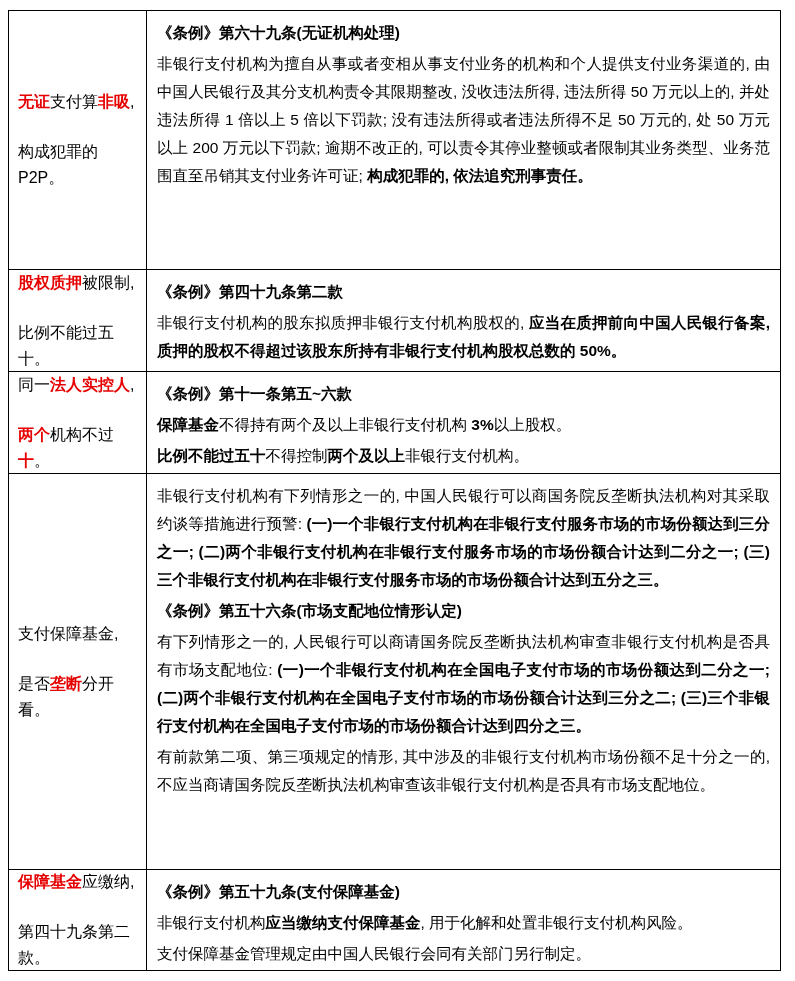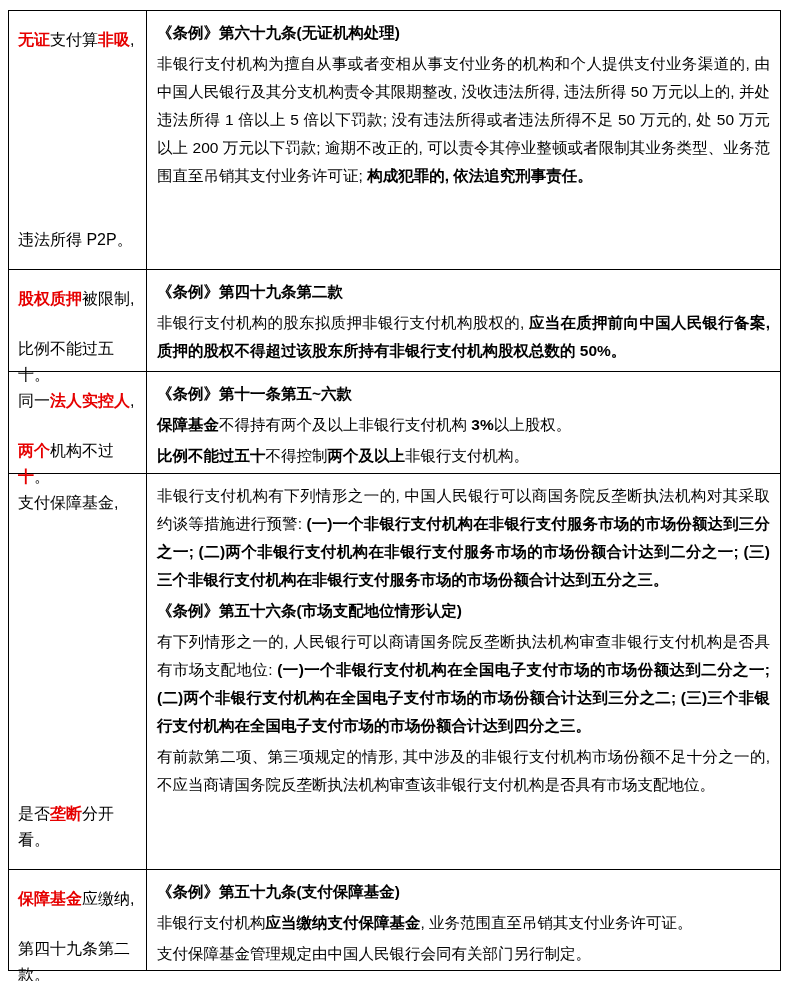--- a/index.html
+++ b/index.html
@@ -11,21 +11,21 @@
   .doc-table{
     position:absolute;left:8px;top:10px;width:773px;
     border:1px solid #000;box-sizing:border-box;
     background:#fff;
   }
   .trow{display:flex;border-top:1px solid #000;box-sizing:border-box;}
   .trow:first-child{border-top:none;}
   .cell{box-sizing:border-box;}
   .cell-left{
     width:137px;flex:0 0 137px;
-    display:flex;flex-direction:column;justify-content:space-between;
+    display:flex;flex-direction:column;justify-content:center;
     padding:4px 6px 4px 9px;
   }
   .cell-right{
     flex:1;border-left:1px solid #000;
     padding:5px 10px 4px 10px;
   }
   .para{
     font-size:15.5px;line-height:28px;margin:3px 0;
     text-align:justify;
   }
@@ -36,21 +36,21 @@
   .run-bold{font-weight:700;}
   .run-red{color:var(--accent-red,#e60000);}
 </style>
 </head>
 <body style="--accent-red: #e60000;">
 
 <div class="doc-table">
     <div class="trow" style="height: 258px;">
       <div class="cell cell-left">
         <div class="para"><span class="run-bold run-red">无证</span><span>支付算</span><span class="run-bold run-red">非吸</span><span>,</span></div>
-        <div class="para"><span>违法所得 P2P。</span></div>
+        <div class="para"><span>构成犯罪的 P2P。</span></div>
       </div>
       <div class="cell cell-right">
         <div class="para header"><span class="run-bold">《条例》第六十九条(无证机构处理)</span></div>
         <div class="para"><span>非银行支付机构为擅自从事或者变相从事支付业务的机构和个人提供支付业务渠道的, 由中国人民银行及其分支机构责令其限期整改, 没收违法所得, 违法所得 50 万元以上的, 并处违法所得 1 倍以上 5 倍以下罚款; 没有违法所得或者违法所得不足 50 万元的, 处 50 万元以上 200 万元以下罚款; 逾期不改正的, 可以责令其停业整顿或者限制其业务类型、业务范围直至吊销其支付业务许可证; </span><span class="run-bold">构成犯罪的, 依法追究刑事责任。</span></div>
       </div>
     </div>
     <div class="trow" style="height: 102px;">
       <div class="cell cell-left">
         <div class="para"><span class="run-bold run-red">股权质押</span><span>被限制,</span></div>
         <div class="para"><span>比例不能过五十。</span></div>
@@ -83,17 +83,17 @@
         <div class="para"><span>有前款第二项、第三项规定的情形, 其中涉及的非银行支付机构市场份额不足十分之一的, 不应当商请国务院反垄断执法机构审查该非银行支付机构是否具有市场支配地位。</span></div>
       </div>
     </div>
     <div class="trow" style="height: 101px;">
       <div class="cell cell-left">
         <div class="para"><span class="run-bold run-red">保障基金</span><span>应缴纳,</span></div>
         <div class="para"><span>第四十九条第二款。</span></div>
       </div>
       <div class="cell cell-right">
         <div class="para header"><span class="run-bold">《条例》第五十九条(支付保障基金)</span></div>
-        <div class="para"><span>非银行支付机构</span><span class="run-bold">应当缴纳支付保障基金</span><span>, 业务范围直至吊销其支付业务许可证。</span></div>
+        <div class="para"><span>非银行支付机构</span><span class="run-bold">应当缴纳支付保障基金</span><span>, 用于化解和处置非银行支付机构风险。</span></div>
         <div class="para"><span>支付保障基金管理规定由中国人民银行会同有关部门另行制定。</span></div>
       </div>
     </div>
   </div>
 
 </body></html>

